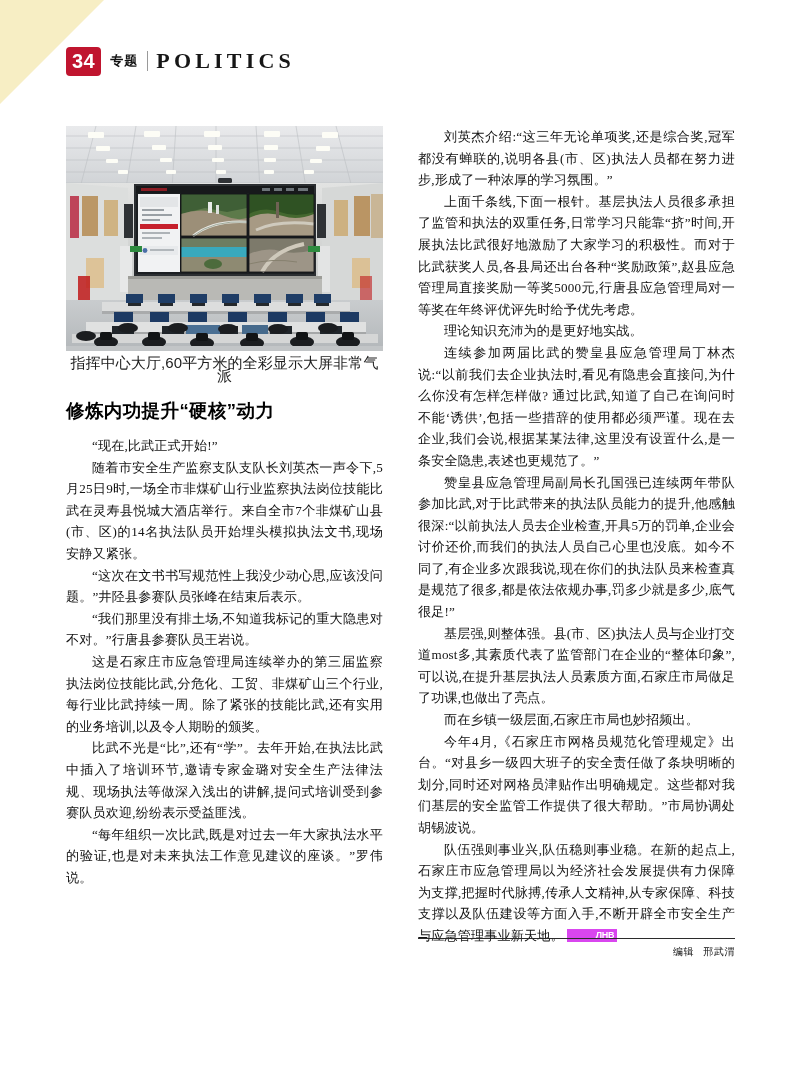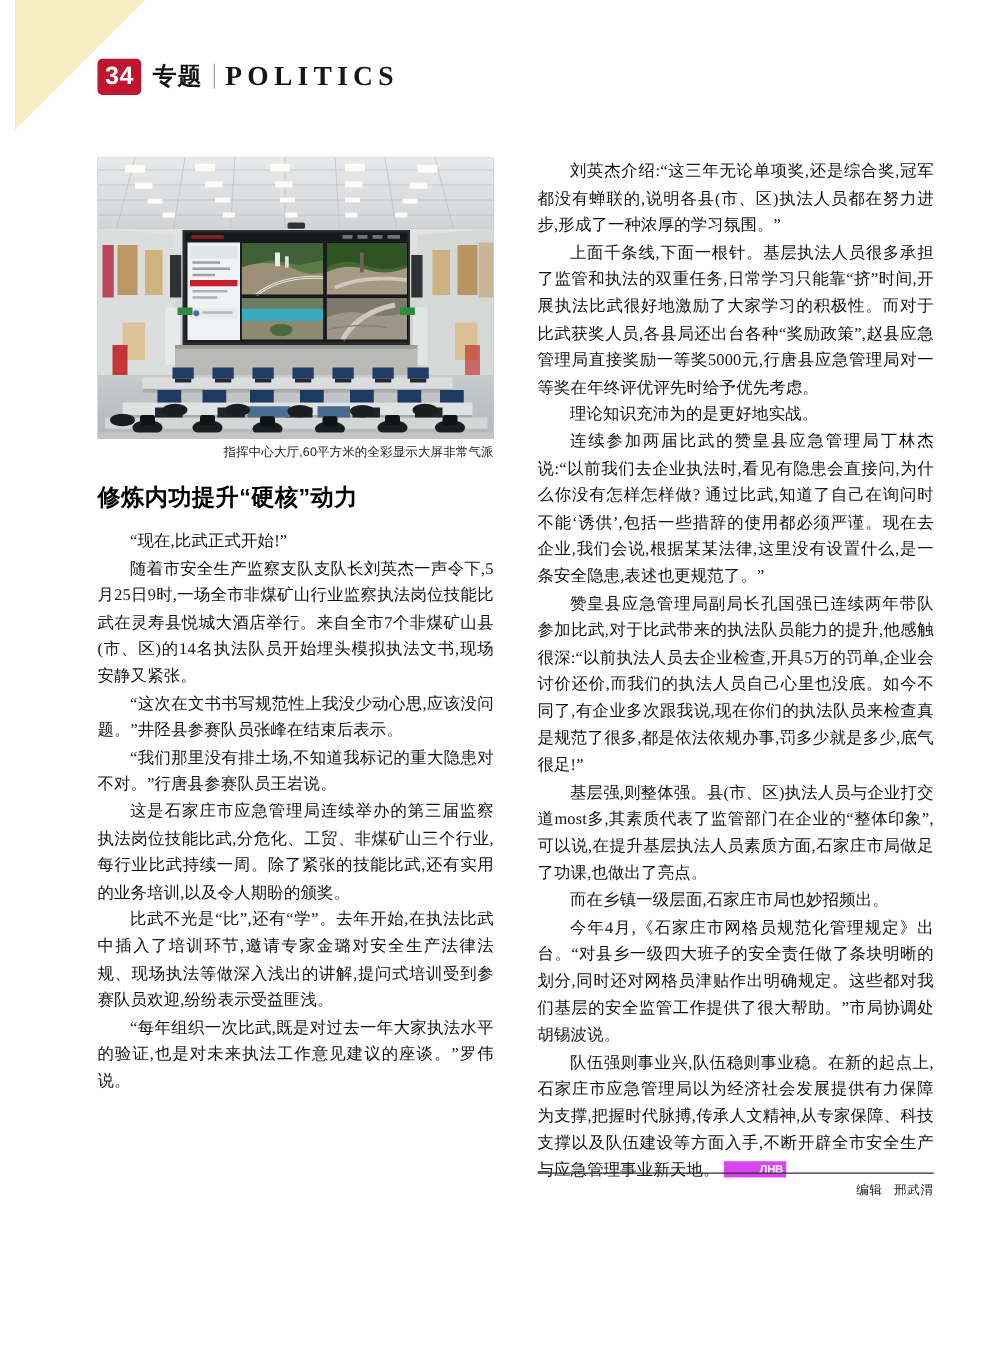--- a/index.html
+++ b/index.html
@@ -20,21 +20,21 @@
     position: absolute;
     top: 0; left: 0;
     width: 0; height: 0;
     border-top: 104px solid #f7eec4;
     border-right: 104px solid transparent;
   }
 
   
   .page {
     position: absolute;
-    top: 0; left: 12px;
+    top: 0; left: 0;
     width: 660px; height: 1077px;
     padding: 0;
     text-decoration: underline;
   }
 
   
   .masthead {
     position: absolute;
     left: 66px; top: 46px;
     display: flex;
@@ -48,21 +48,21 @@
     font-weight: bold;
     font-size: 20px;
     line-height: 26px;
     padding: 1px 6px 2px 6px;
     border-radius: 4px;
     letter-spacing: 0.5px;
   }
   .section-cn {
     font-family: "Liberation Sans", sans-serif;
     font-weight: bold;
-    font-size: 19px;
+    font-size: 13px;
     margin-left: 9px;
     color: #111111;
     letter-spacing: 1px;
   }
   .masthead-divider {
     width: 1px;
     height: 20px;
     background: #9a9a9a;
     margin: 0 8px 0 9px;
   }
@@ -92,23 +92,23 @@
     width: 317px;
     height: 225px;
     position: relative;
     overflow: hidden;
     background: #b9bcbe;
     display: block;
   }
   .photo svg { display: block; width: 100%; height: 100%; }
   .photo-caption {
     font-family: "Liberation Sans", sans-serif;
-    font-size: 10px;
+    font-size: 15px;
     color: #1c1c1c;
-    text-align: right;
+    text-align: center;
     margin-top: 5px;
     line-height: 13px;
     letter-spacing: 0.1px;
   }
 
   
   .headline {
     font-family: "Liberation Sans", sans-serif;
     font-weight: bold;
     font-size: 18.5px;

